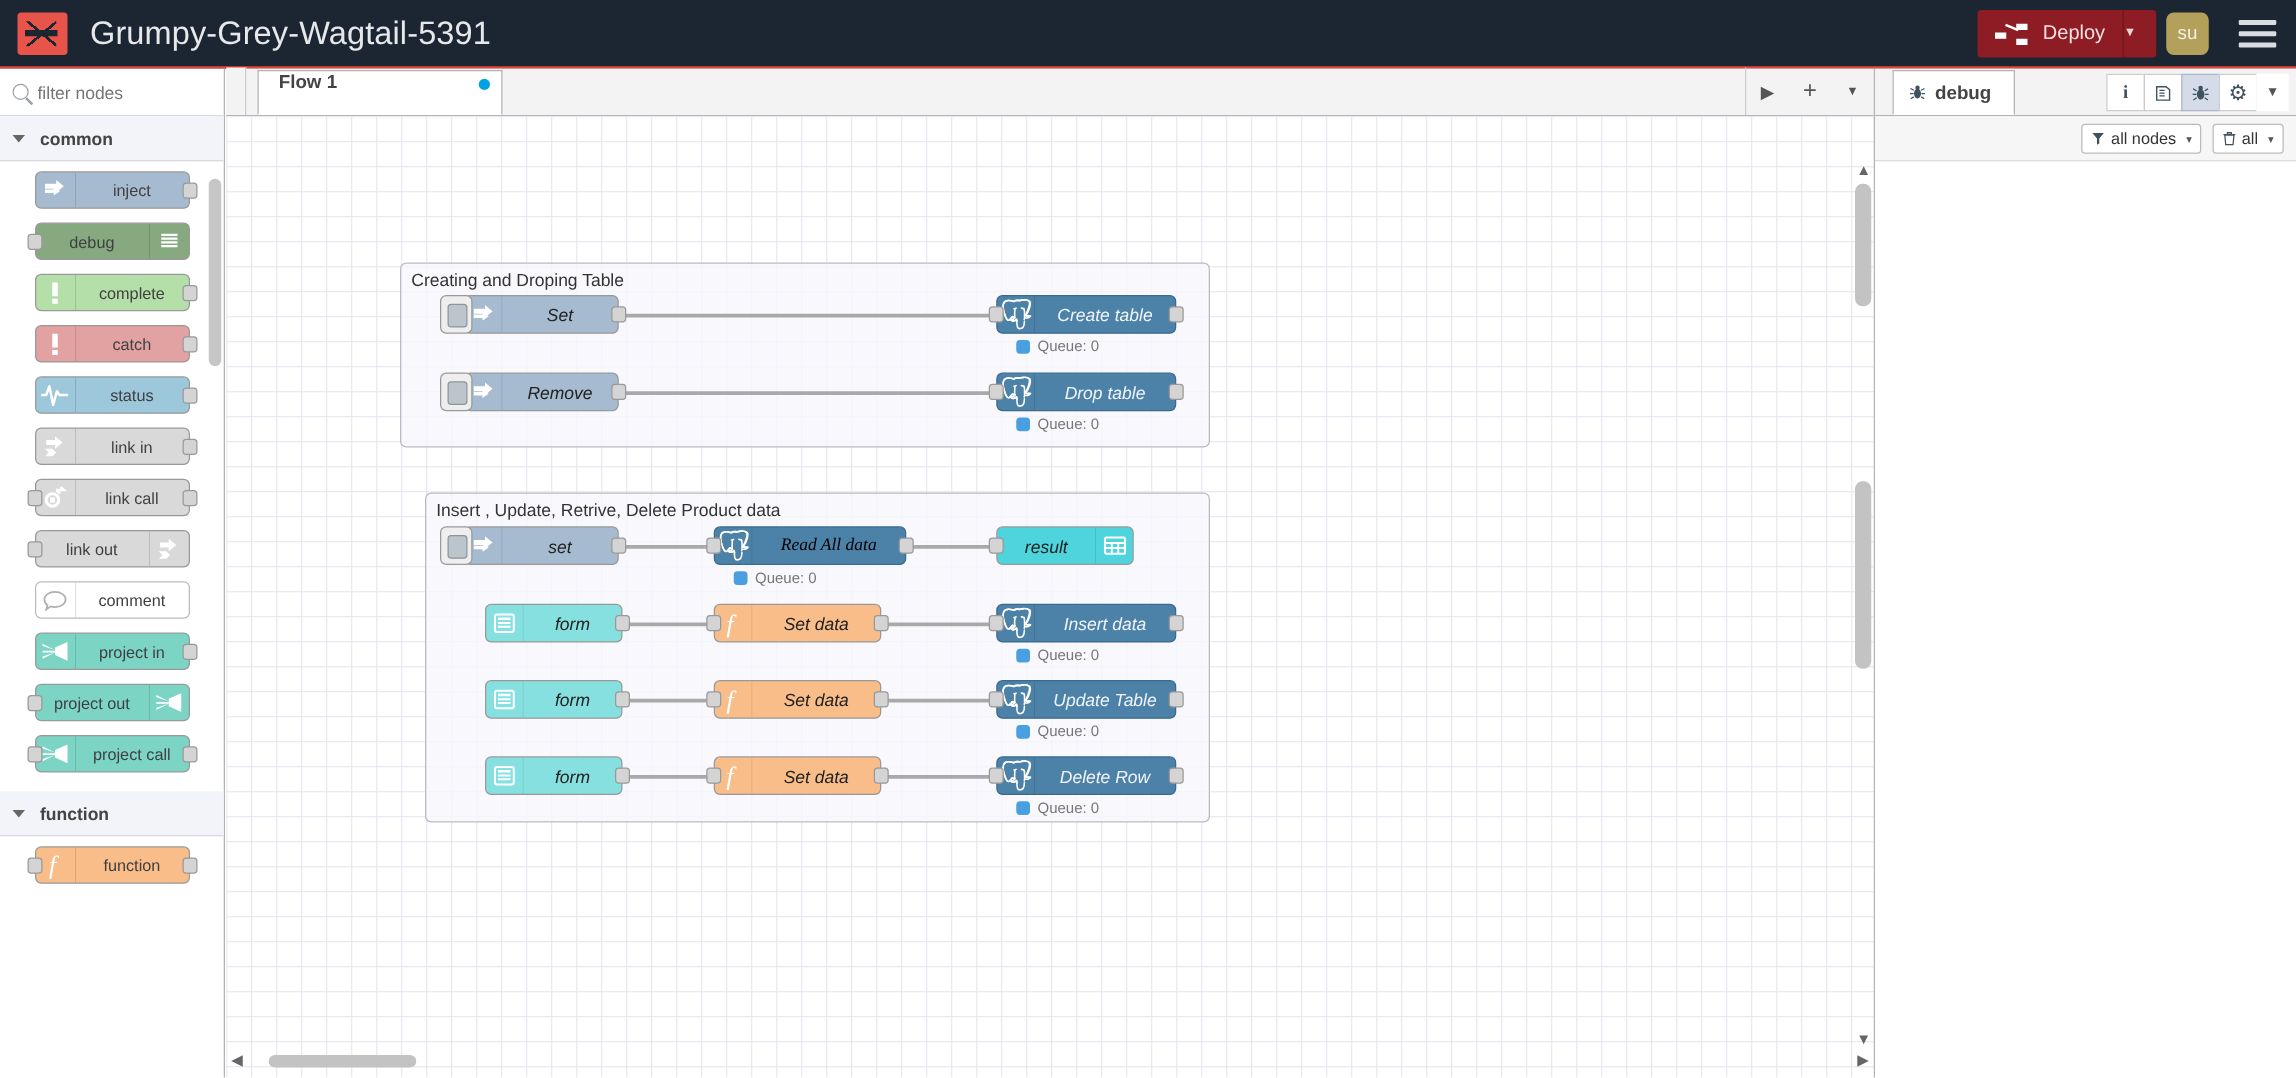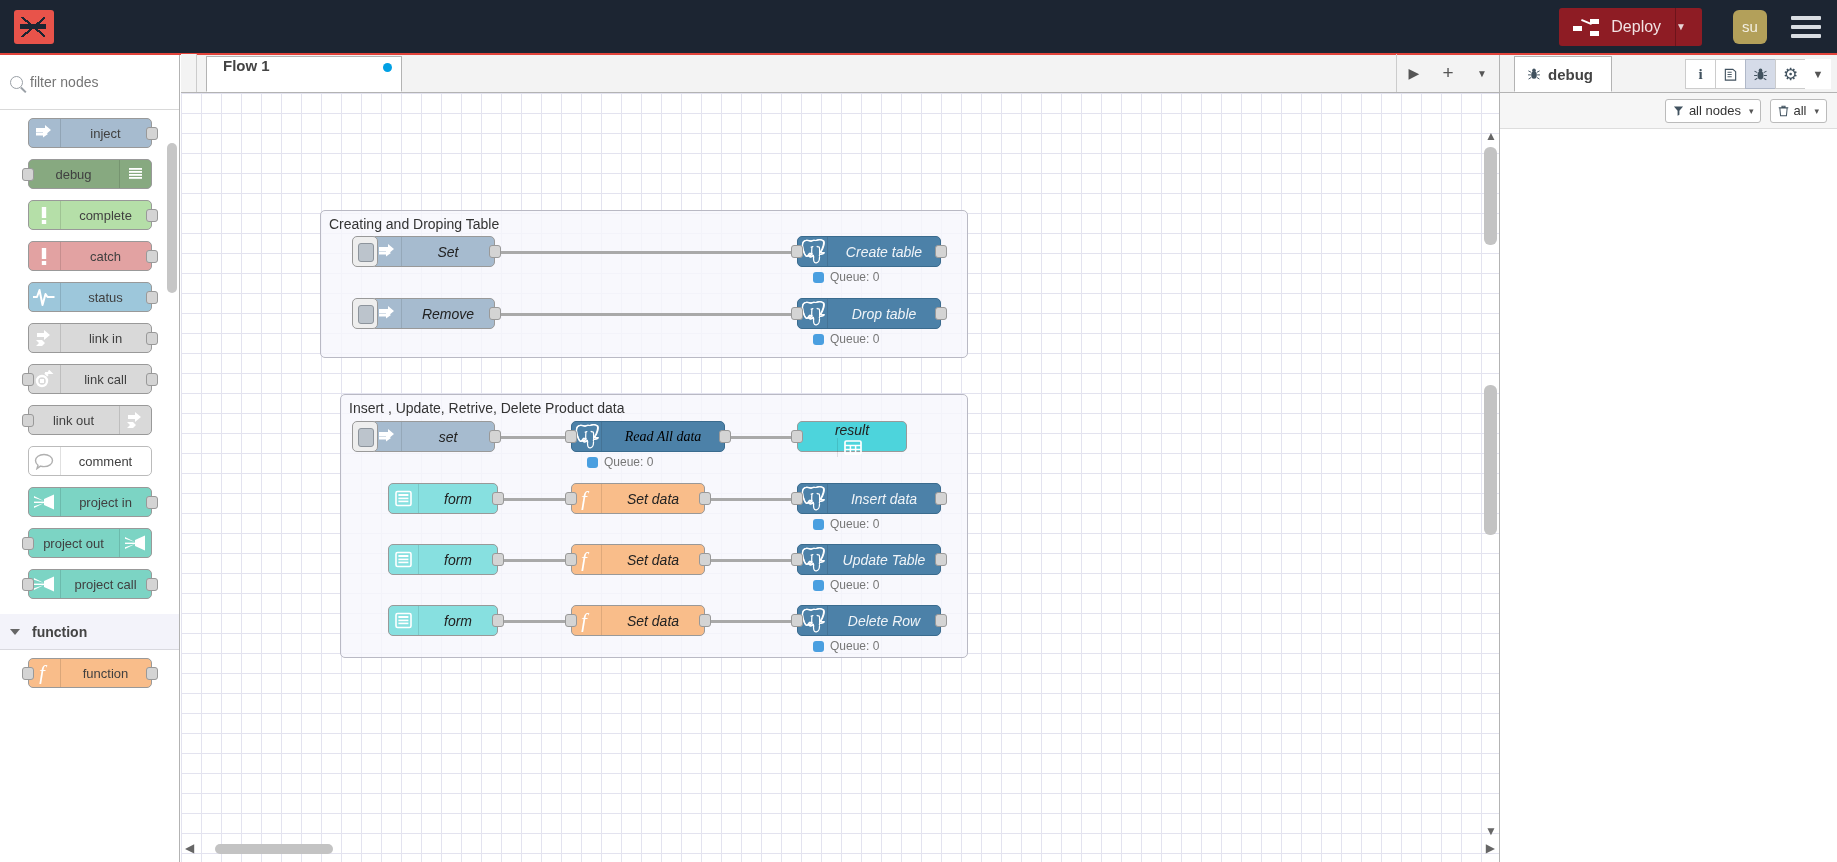--- a/index.html
+++ b/index.html
@@ -27,28 +27,28 @@
   #deploy-icon i { position:absolute; background:#fff; display:block; }
   #deploy-icon i.a { left:0; top:9px; width:9px; height:5px; }
   #deploy-icon i.b { left:17px; top:2px; width:9px; height:5px; }
   #deploy-icon i.c { left:17px; top:14px; width:9px; height:5px; }
   #deploy-icon i.d { left:8px; top:4px; width:11px; height:2px; transform:rotate(22deg); }
   #deploy-label { color:#f2e2e3; font-size:16px; padding:0 14px 0 12px; }
   #deploy-caret { color:#e8d5d6; font-size:10px; padding-right:16px; }
   #deploy-sep { width:1px; height:38px; background:#6d141b; }
   #avatar { width:34px; height:34px; border-radius:6px; background:#b3a05a;
     color:#f3efe3; font-size:15px; display:flex; align-items:center; justify-content:center;
-    margin-left:31px; cursor:pointer; }
+    margin-left:8px; cursor:pointer; }
   #menu-btn { margin-left:24px; width:30px; cursor:pointer; }
   #menu-btn span { display:block; height:4px; background:#d9dde2; margin:5px 0; border-radius:1px; }
 
   
   #palette { position:absolute; left:0; top:55px; width:180px; bottom:0;
     background:#fff; border-right:1px solid #b3b3b3; overflow:hidden; }
-  #filter-row { height:55px; display:flex; align-items:center; padding:0 10px;
+  #filter-row { height:38px; display:flex; align-items:center; padding:0 10px;
     border-bottom:1px solid #d9d9d9; }
   .search-ico { width:13px; height:13px; border:1.6px solid #9aa0a6; border-radius:50%;
     position:relative; margin-right:7px; flex:none; }
   .search-ico:after { content:""; position:absolute; right:-5px; bottom:-3px; width:7px;
     height:1.6px; background:#9aa0a6; transform:rotate(45deg); }
   #filter-input { border:none; outline:none; font-size:14px; color:#aaa;
     font-family:"Liberation Sans", sans-serif; width:130px; background:transparent; }
   .cat-header { height:36px; background:#f3f3fa; border-bottom:1px solid #d9d9df;
     display:flex; align-items:center; font-size:14px; font-weight:bold; color:#444;
     padding-left:10px; cursor:pointer; }
@@ -141,20 +141,21 @@
     display:flex; align-items:center; padding:0 7px; font-size:13px; color:#333;
     margin-left:9px; cursor:pointer; }
   .sbbtn .cr { margin-left:8px; font-size:9px; color:#555; }
   #debug-list { position:absolute; left:0; right:0; top:110px; bottom:0; background:#fff; }
 </style>
 </head>
 <body>
 
 <div id="header">
   <div id="logo"></div>
+  <div id="app-title">Grumpy-Grey-Wagtail-5391</div>
 
   <div id="header-right">
     <div id="deploy-btn">
       <div id="deploy-icon">
         <i class="a"></i>
           <i class="d"></i>
           <i class="b"></i>
           <i class="c"></i>
       </div>
       <div id="deploy-label">Deploy</div>
@@ -169,20 +170,24 @@
     </div>
   </div>
 </div>
 
 <div id="palette">
   <div id="filter-row">
     <div class="search-ico"></div>
     <input id="filter-input" placeholder="filter nodes" style="">
   </div>
   <div id="palette-cats">
+      <div class="cat-header">
+        <span class="cat-chev"></span>
+        <span>common</span>
+      </div>
       <div class="cat-body">
         <div class="pnode" style="background: rgb(166, 187, 207);">
           <span class="pn-icon">
             <svg width="20" height="18" viewBox="0 0 20 18">
               <path d="M2 4 h9 l0 -3 l6 5 l-6 5 l0 -3 h-9 z" fill="#ffffff"></path>
               <path d="M2 12 h7 l0 -2.4 l5 4.2 l-5 4.2 l0 -2.4 h-7 z" fill="#ffffff" transform="translate(0,-1) scale(1,.8)"></path>
             </svg>
           </span>
           <span class="plabel">inject</span>
           <span class="port out"></span>
@@ -436,21 +441,21 @@
             </svg>
           </span>
           <span class="nlabel">Read All data</span>
           <span class="nport o"></span>
           <span class="nport i"></span>
         </div>
         <div class="queue" style="left: 406px; top: 362px;">
           <span class="qdot"></span>
           <span>Queue: 0</span>
         </div>
-        <div class="node" style="left: 616px; top: 328px; width: 110px; background: rgb(77, 212, 220); flex-direction: column;">
+        <div class="node" style="left: 616px; top: 328px; width: 110px; background: rgb(77, 212, 220);">
           <span class="nlabel">result</span>
           <span class="nico r">
             <svg width="20" height="19" viewBox="0 0 20 19">
               <rect x="2" y="3" width="16" height="13" rx="1.3" fill="none" stroke="#ffffff" stroke-width="1.7"></rect>
               <path d="M2 7.4 h16 M2 11.4 h16 M7.4 7.4 v8.6 M12.6 7.4 v8.6" stroke="#ffffff" stroke-width="1.5"></path>
             </svg>
           </span>
           <span class="nport i"></span>
         </div>
         <div class="node" style="left: 207px; top: 390px; width: 110px; background: rgb(135, 224, 224);">

